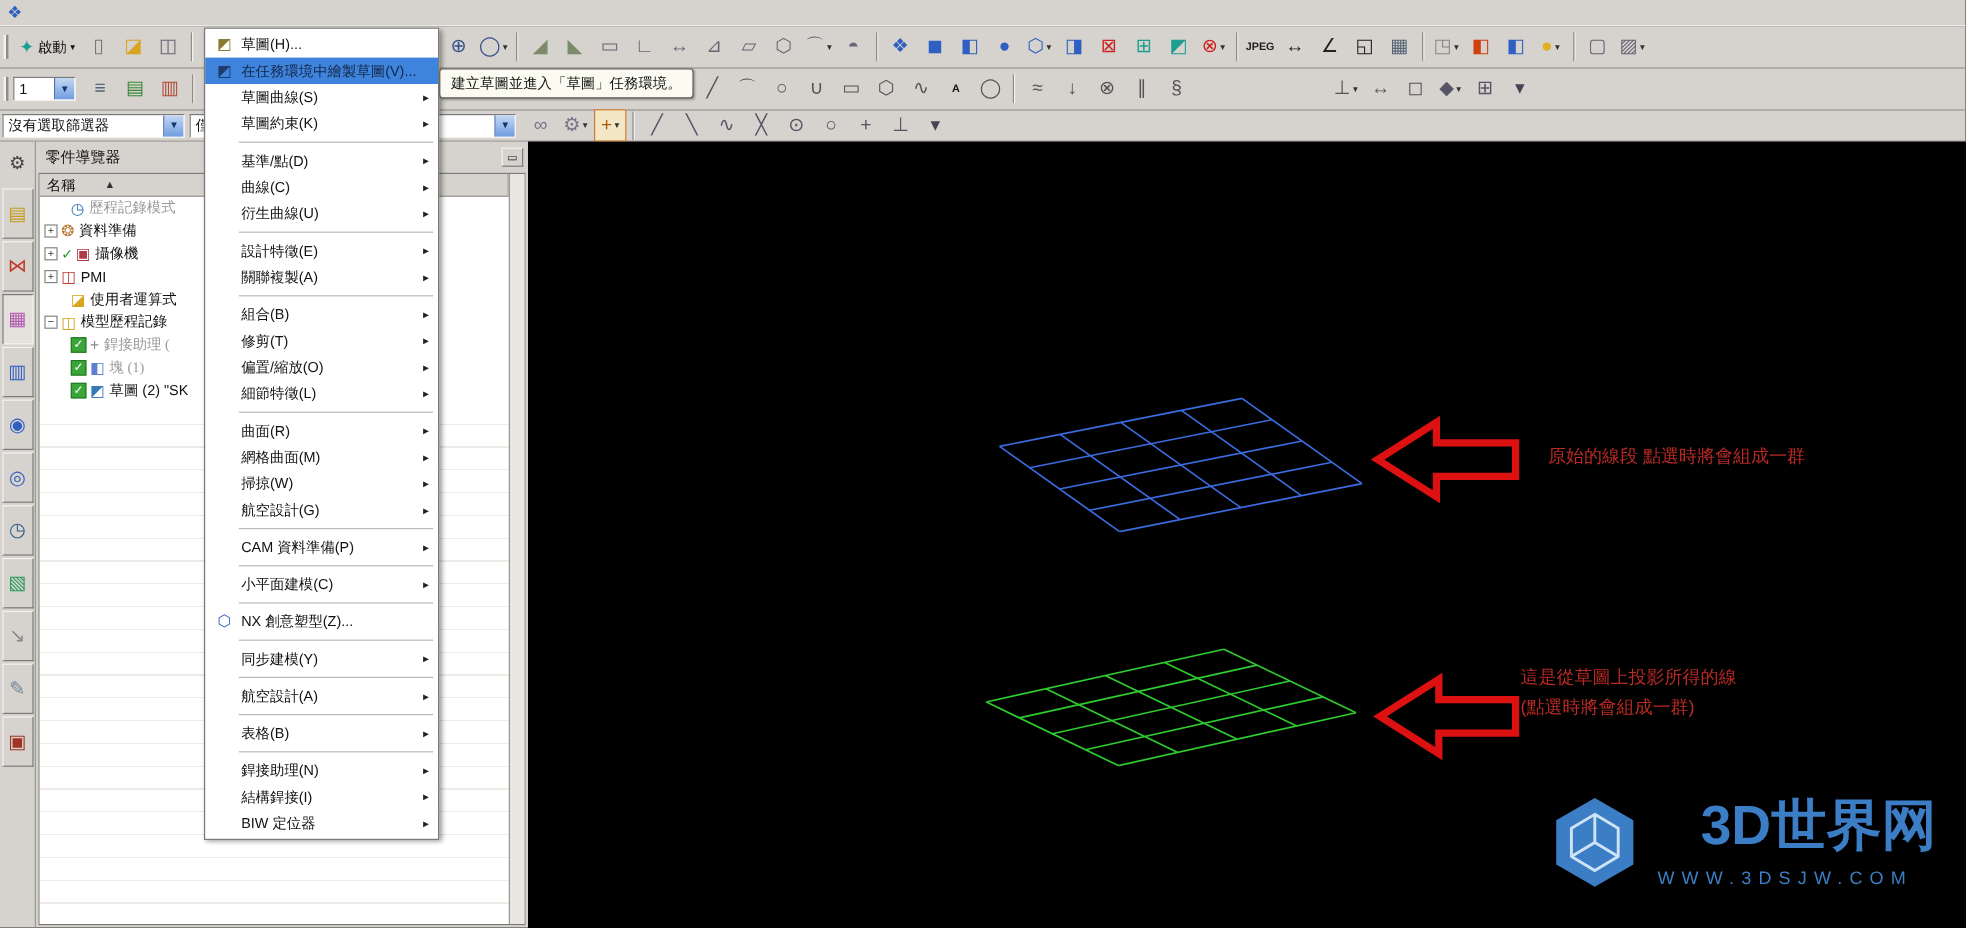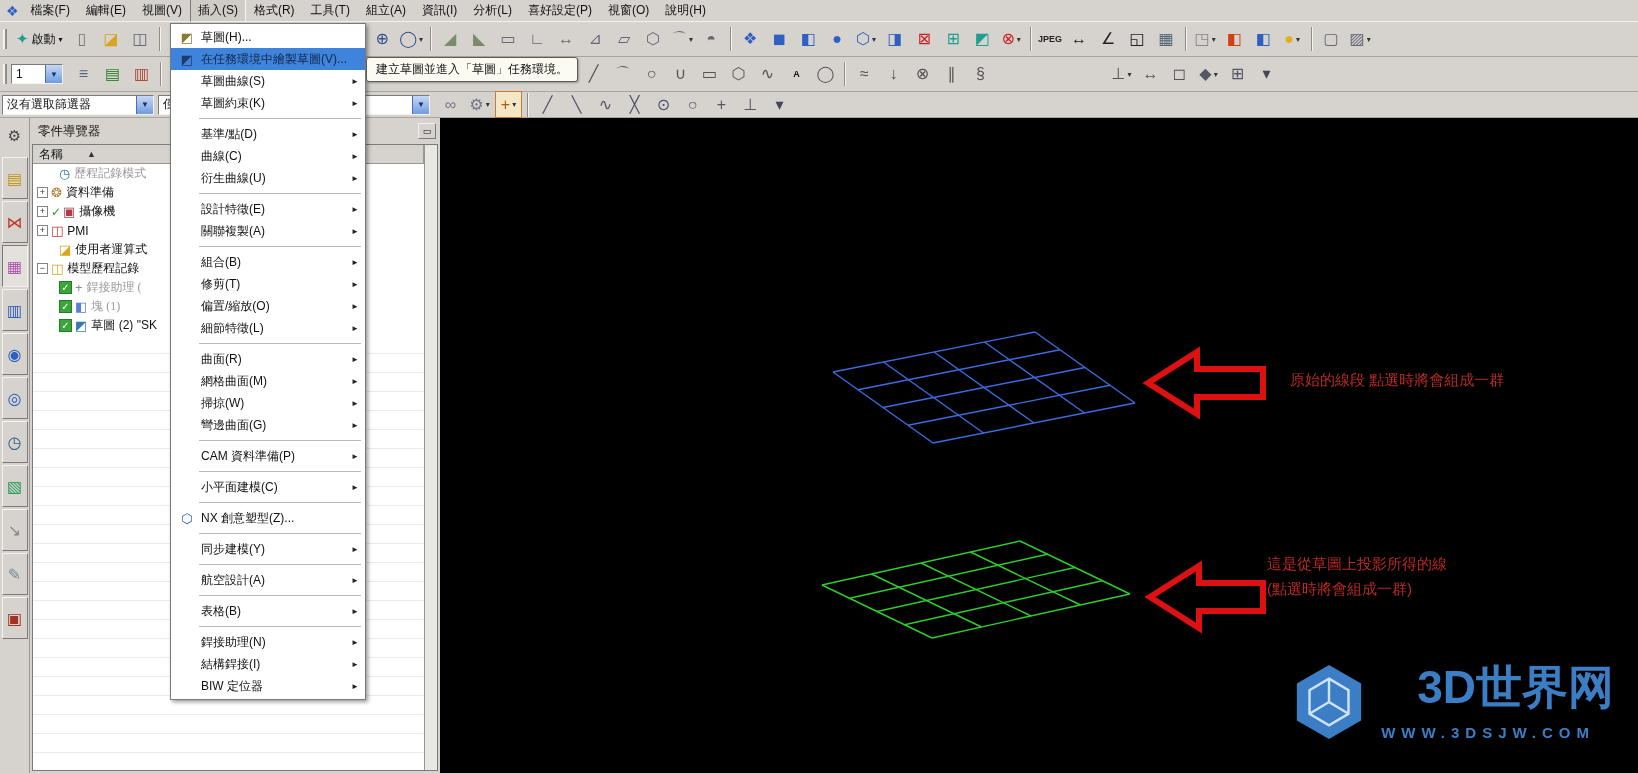--- a/index.html
+++ b/index.html
@@ -81,21 +81,21 @@
       background:repeating-linear-gradient(to bottom,#fff 0 18px,#ecebe7 18px 19px); }
   .vscroll { width:13px; background:#e9e7e2; border-left:1px solid #9a9792; }
   
   #viewport { position:absolute; left:440px; top:118px; right:0; bottom:0; background:#000; }
   #scene-svg { position:absolute; left:0; top:0; }
   .vp-ann { position:absolute; font-size:15px; white-space:nowrap; }
   
   #watermark { position:absolute; right:24px; bottom:28px; display:flex; align-items:center; gap:14px; }
   .wm-text { display:flex; flex-direction:column; }
   .wm-title { font-size:46px; font-weight:bold; line-height:1.05; }
-  .wm-url { font-size:15px; font-weight:bold; letter-spacing:6px; margin-top:12px; }
+  .wm-url { font-size:15px; font-weight:normal; letter-spacing:6px; margin-top:12px; }
   
   #menu-popup { position:absolute; left:170px; top:23px; width:196px; background:#fff;
                 border:1px solid #7a7a7a; box-shadow:2px 2px 4px rgba(0,0,0,.4);
                 padding:2px 0; z-index:100; }
   .mi { height:22px; display:flex; align-items:center; position:relative;
         padding-left:30px; font-size:12px; white-space:nowrap; cursor:default; }
   .mi .mico { position:absolute; left:7px; width:18px; text-align:center; font-size:13px; }
   .mi .marrow { margin-left:auto; padding-right:6px; font-size:8px; color:#222; }
   .mi.hl { background:#3f84dc; color:#14284a; }
   .mi.sep-before { margin-top:9px; }
@@ -104,35 +104,20 @@
   
   #tooltip { position:absolute; left:366px; top:57px; z-index:110; background:#fbfbf2;
              border:1px solid #5c5c5c; border-radius:3px; padding:3px 9px; font-size:12px;
              box-shadow:1px 1px 2px rgba(0,0,0,.3); white-space:nowrap; }
 </style>
 </head>
 <body>
 
 <div class="bar" id="menubar">
   <span class="app-glyph">❖</span>
-  <div style="display:flex;">
-
-  <span class="menu-item">檔案(F)</span>
-      <span class="menu-item">編輯(E)</span>
-      <span class="menu-item">視圖(V)</span>
-      <span class="menu-item selected">插入(S)</span>
-      <span class="menu-item">格式(R)</span>
-      <span class="menu-item">工具(T)</span>
-      <span class="menu-item">組立(A)</span>
-      <span class="menu-item">資訊(I)</span>
-      <span class="menu-item">分析(L)</span>
-      <span class="menu-item">喜好設定(P)</span>
-      <span class="menu-item">視窗(O)</span>
-      <span class="menu-item">說明(H)</span>
-    </div>
 </div>
 
 <div class="bar" id="tb1">
   <span class="grip"></span>
   <span class="tb-start">
     <span class="g">✦</span>
     <span>啟動</span>
     <span class="dd">▾</span>
   </span>
   <div style="display:flex;align-items:center;">
@@ -793,21 +778,21 @@
         <span class="mlabel">網格曲面(M)</span>
         <span class="marrow">►</span>
       </div>
       <div class="mi">
         <span class="mico"></span>
         <span class="mlabel">掃掠(W)</span>
         <span class="marrow">►</span>
       </div>
       <div class="mi">
         <span class="mico"></span>
-        <span class="mlabel">彎邊曲面(G)</span>
+        <span class="mlabel">航空設計(G)</span>
         <span class="marrow">►</span>
       </div>
       <div class="mi sep-before">
         <span class="mico"></span>
         <span class="mlabel">CAM 資料準備(P)</span>
         <span class="marrow">►</span>
       </div>
       <div class="mi sep-before">
         <span class="mico"></span>
         <span class="mlabel">小平面建模(C)</span>

